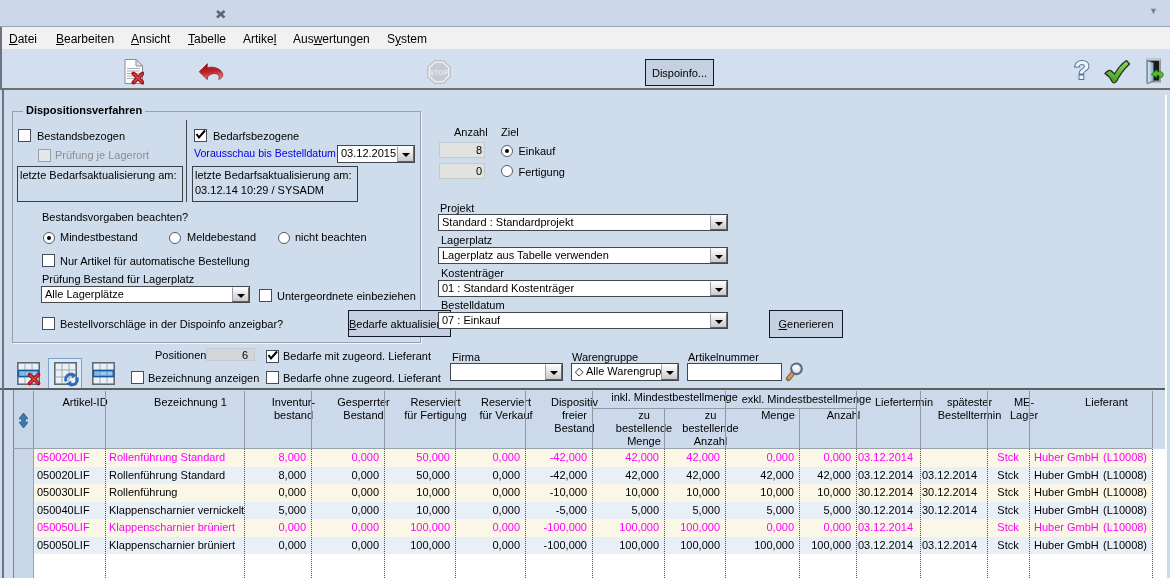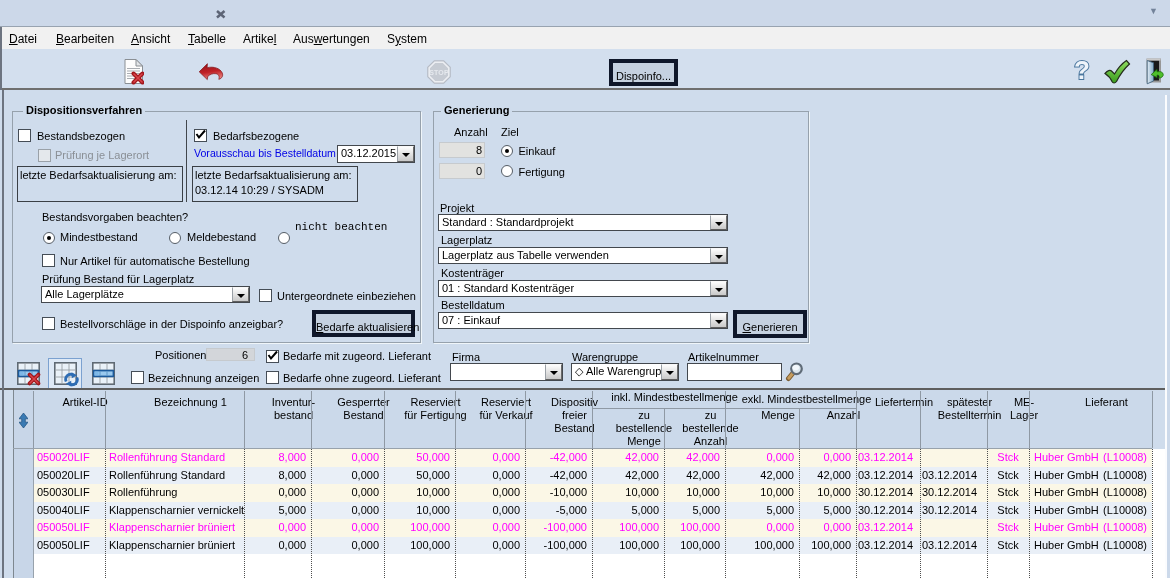--- a/index.html
+++ b/index.html
@@ -14,22 +14,22 @@
        border:1px solid #6c88ad;border-bottom:none;border-radius:3px 3px 0 0;
        line-height:24px;padding-left:5px;font-size:11px;color:#1a1a1a;}
   #cornerarrow{left:1149px;top:6px;color:#73839a;font-size:9px;}
   
   #menubar{left:0;top:26px;width:1170px;height:23px;background:#f1f1f1;
            border-top:1px solid #98a3b0;box-sizing:border-box;font-size:12px;}
   #menubar span.mi{position:absolute;top:5px;}
   
   #toolbar{left:0;top:49px;width:1170px;height:39px;background:#d3dfee;}
   #tbline{left:0;top:88px;width:1170px;height:2px;background:#6f6f6f;}
-  .btn{background:#c5d1e0;border:4px solid #0f172a;box-sizing:border-box;
-       text-align:center;color:#000;white-space:nowrap;}
+  .btn{background:#c5d1e0;border:1px solid #0f172a;box-sizing:border-box;
+       text-align:center;color:#000;white-space:nowrap;margin-left:36px;}
   
   #main{left:0;top:90px;width:1170px;height:298px;background:#cfdcec;}
   .gbox{border:1px solid #96a1ac;background:#cfdcec;box-shadow:1px 1px 0 rgba(245,249,252,0.85);}
   .gtitle{position:absolute;top:-8px;background:#cfdcec;font-weight:bold;
           padding:0 3px;white-space:nowrap;}
   .cb{position:absolute;width:11px;height:11px;background:#fff;border:1px solid #454d56;}
   .cbdis{position:absolute;width:11px;height:11px;background:#e4e8ec;border:1px solid #9aa1a8;}
   .radio{position:absolute;width:10px;height:10px;background:#fff;border:1px solid #555d66;border-radius:50%;}
   .radio .dot{position:absolute;left:3px;top:3px;width:4px;height:4px;background:#000;border-radius:50%;}
   .lbl{position:absolute;white-space:nowrap;}
@@ -170,37 +170,34 @@
     <div class="lbl" style="left:2px;top:17px;">03.12.14 10:29 / SYSADM</div>
   </div>
   <div class="lbl" style="left:42px;top:211px;">Bestandsvorgaben beachten?</div>
   <div class="radio" style="left:43px;top:232px;">
       <span class="dot"></span>
     </div>
   <div class="lbl" style="left:60px;top:231px;">Mindestbestand</div>
   <div class="radio" style="left:169px;top:232px;"></div>
   <div class="lbl" style="left:187px;top:231px;">Meldebestand</div>
   <div class="radio" style="left:278px;top:232px;"></div>
-  <div class="lbl" style="left:295px;top:221px;font-family:Liberation Mono, monospace;">nicht beachten</div>
+  <div class="lbl" style="left:295px;top:231px;">nicht beachten</div>
   <div class="cb" style="left:42px;top:254px;"></div>
   <div class="lbl" style="left:60px;top:255px;">Nur Artikel für automatische Bestellung</div>
   <div class="lbl" style="left:42px;top:273px;">Prüfung Bestand für Lagerplatz</div>
   <div class="combo" style="left:41px;top:286px;width:209px;height:17px;">
     <span class="txt">Alle Lagerplätze</span>
       <span class="cbtn"></span>
   </div>
   <div class="cb" style="left:259px;top:289px;"></div>
   <div class="lbl" style="left:277px;top:290px;">Untergeordnete einbeziehen</div>
   <div class="cb" style="left:42px;top:317px;"></div>
   <div class="lbl" style="left:60px;top:318px;">Bestellvorschläge in der Dispoinfo anzeigbar?</div>
   <div class="abs btn" style="left:312px;top:310px;width:103px;height:27px;line-height:26px;"><u>B</u>edarfe aktualisieren</div>
 
-  <div class="abs gbox" style="left:433px;top:111px;width:374px;height:230px;">
-    <span class="gtitle" style="left:7px;">Generierung</span>
-  </div>
   <div class="lbl" style="left:454px;top:126px;">Anzahl</div>
   <div class="lbl" style="left:501px;top:126px;">Ziel</div>
   <div class="gfield" style="left:439px;top:142px;width:46px;height:16px;line-height:14px;padding-right:2px;">8</div>
   <div class="radio" style="left:501px;top:144.5px;">
       <span class="dot"></span>
     </div>
   <div class="lbl" style="left:518.5px;top:145px;">Einkauf</div>
   <div class="gfield" style="left:439px;top:162.5px;width:46px;height:16px;line-height:14px;padding-right:2px;">0</div>
   <div class="radio" style="left:501px;top:164.5px;"></div>
   <div class="lbl" style="left:518.5px;top:165.5px;">Fertigung</div>

